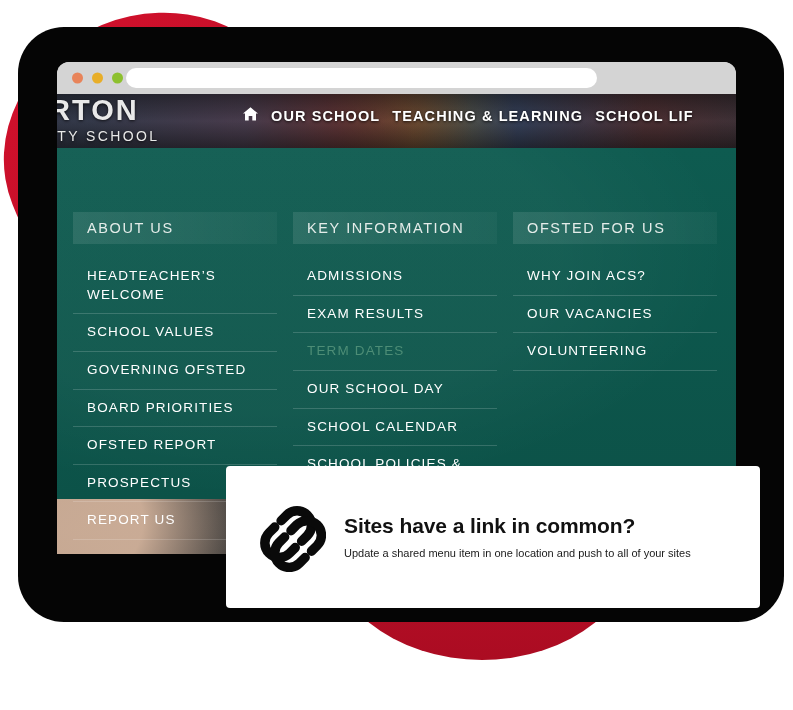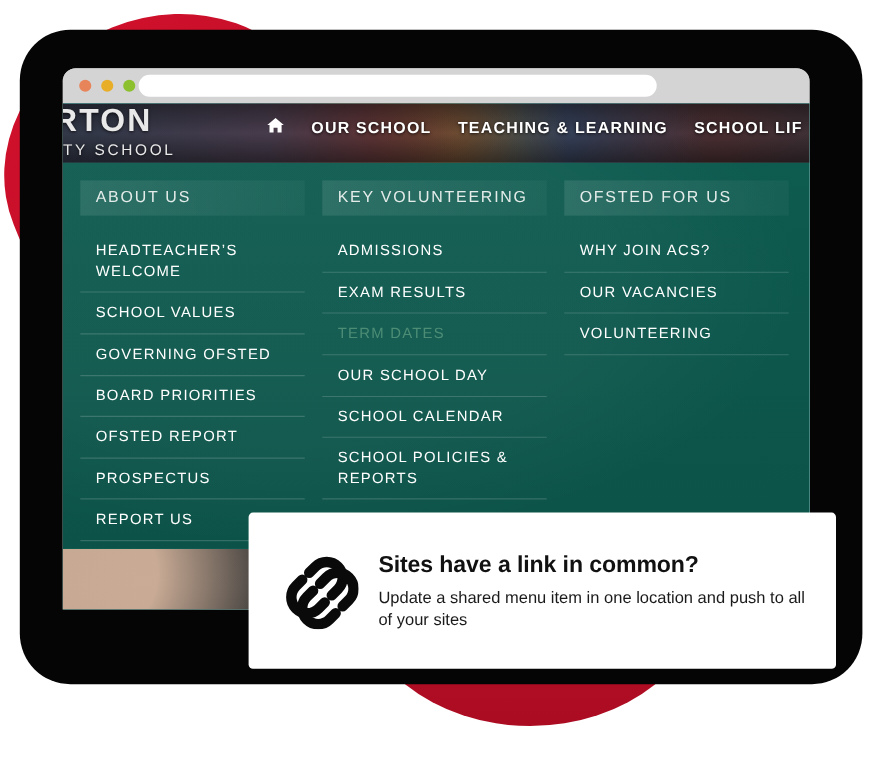--- a/index.html
+++ b/index.html
@@ -95,21 +95,21 @@
     height: 20px;
     background: #ffffff;
     border-radius: 10px;
   }
 
   
   .site {
     position: relative;
     height: 460px;
     overflow: hidden;
-    background: #14b8a6;
+    background: #4d7c0f;
   }
 
   
   .site-header {
     position: relative;
     height: 54px;
     overflow: hidden;
     background:
       radial-gradient(circle at 14% 70%, rgba(80,90,120,.75) 0 16%, transparent 46%),
       radial-gradient(circle at 33% 60%, rgba(150,40,40,.8) 0 12%, transparent 42%),
@@ -151,21 +151,21 @@
     margin-left: 2px;
   }
 
   .topnav {
     position: absolute;
     left: 185px;
     top: 12px;
     z-index: 3;
     display: flex;
     align-items: center;
-    gap: 24px;
+    gap: 12px;
     white-space: nowrap;
   }
   .home-icon { display: block; }
   .topnav-item {
     color: #ffffff;
     font-size: 14.5px;
     font-weight: 700;
     letter-spacing: 1.1px;
     text-shadow: 0 1px 3px rgba(0,0,0,.85);
   }
@@ -190,20 +190,21 @@
   .mm-head {
     height: 32px;
     display: flex;
     align-items: center;
     padding-left: 14px;
     background: linear-gradient(90deg, rgba(255,255,255,.10) 0%, rgba(255,255,255,.035) 100%);
     color: #e4ece9;
     font-size: 14.5px;
     font-weight: 400;
     letter-spacing: 1.6px;
+    margin-top: 48px;
   }
 
   .mm-list { margin-top: 14px; }
   .mm-item {
     padding: 9px 2px 9px 14px;
     border-bottom: 1px solid rgba(255,255,255,.17);
     color: #ffffff;
     font-size: 13.5px;
     font-weight: 400;
     letter-spacing: 1.15px;
@@ -247,21 +248,21 @@
   .callout-text { padding-right: 26px; }
   .callout-title {
     font-size: 21px;
     font-weight: 700;
     color: #111111;
     letter-spacing: -0.1px;
     line-height: 1.25;
   }
   .callout-body {
     margin-top: 7px;
-    font-size: 15px;
+    font-size: 11px;
     font-weight: 400;
     color: #1a1a1a;
     line-height: 1.32;
   }
 </style>
 </head>
 <body>
 
 <div id="stage">
 
@@ -310,21 +311,21 @@
             <div class="mm-item">SCHOOL VALUES</div>
             <div class="mm-item">GOVERNING OFSTED</div>
             <div class="mm-item">BOARD PRIORITIES</div>
             <div class="mm-item">OFSTED REPORT</div>
             <div class="mm-item">PROSPECTUS</div>
             <div class="mm-item">REPORT US</div>
           </div>
         </div>
 
         <div class="mm-col">
-          <div class="mm-head">KEY VOLUNTEERING</div>
+          <div class="mm-head">KEY INFORMATION</div>
           <div class="mm-list">
             <div class="mm-item">ADMISSIONS</div>
             <div class="mm-item">EXAM RESULTS</div>
             <div class="mm-item dim">TERM DATES</div>
             <div class="mm-item">OUR SCHOOL DAY</div>
             <div class="mm-item">SCHOOL CALENDAR</div>
             <div class="mm-item">SCHOOL POLICIES &amp; REPORTS</div>
           </div>
         </div>
 

